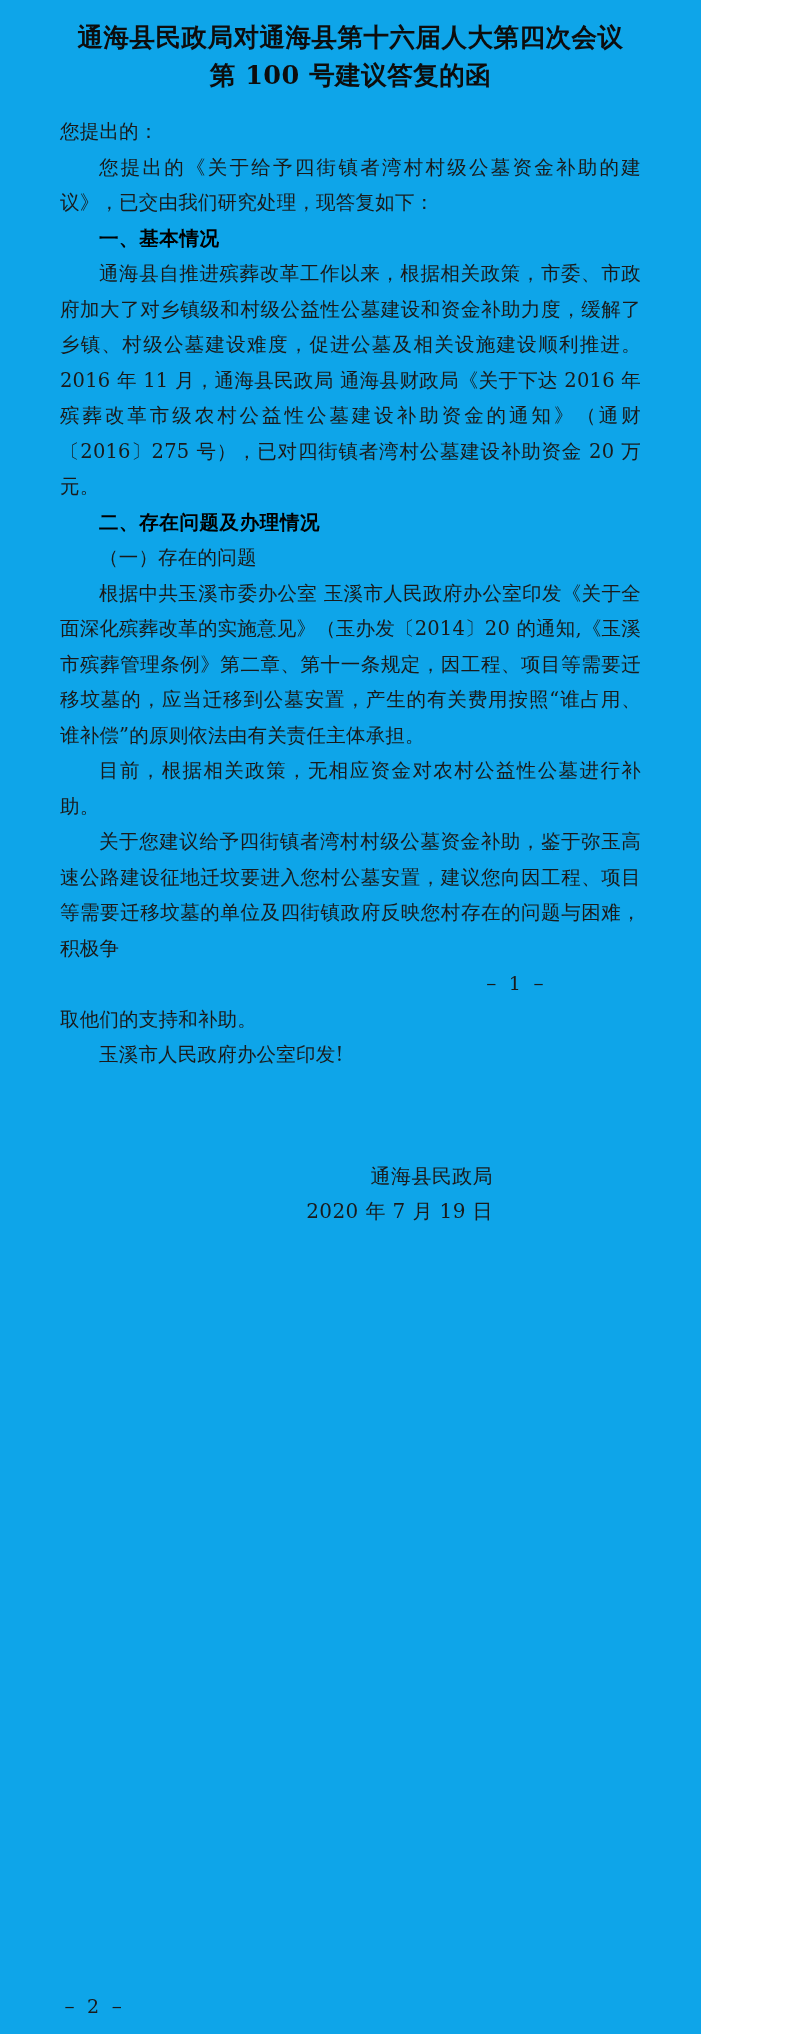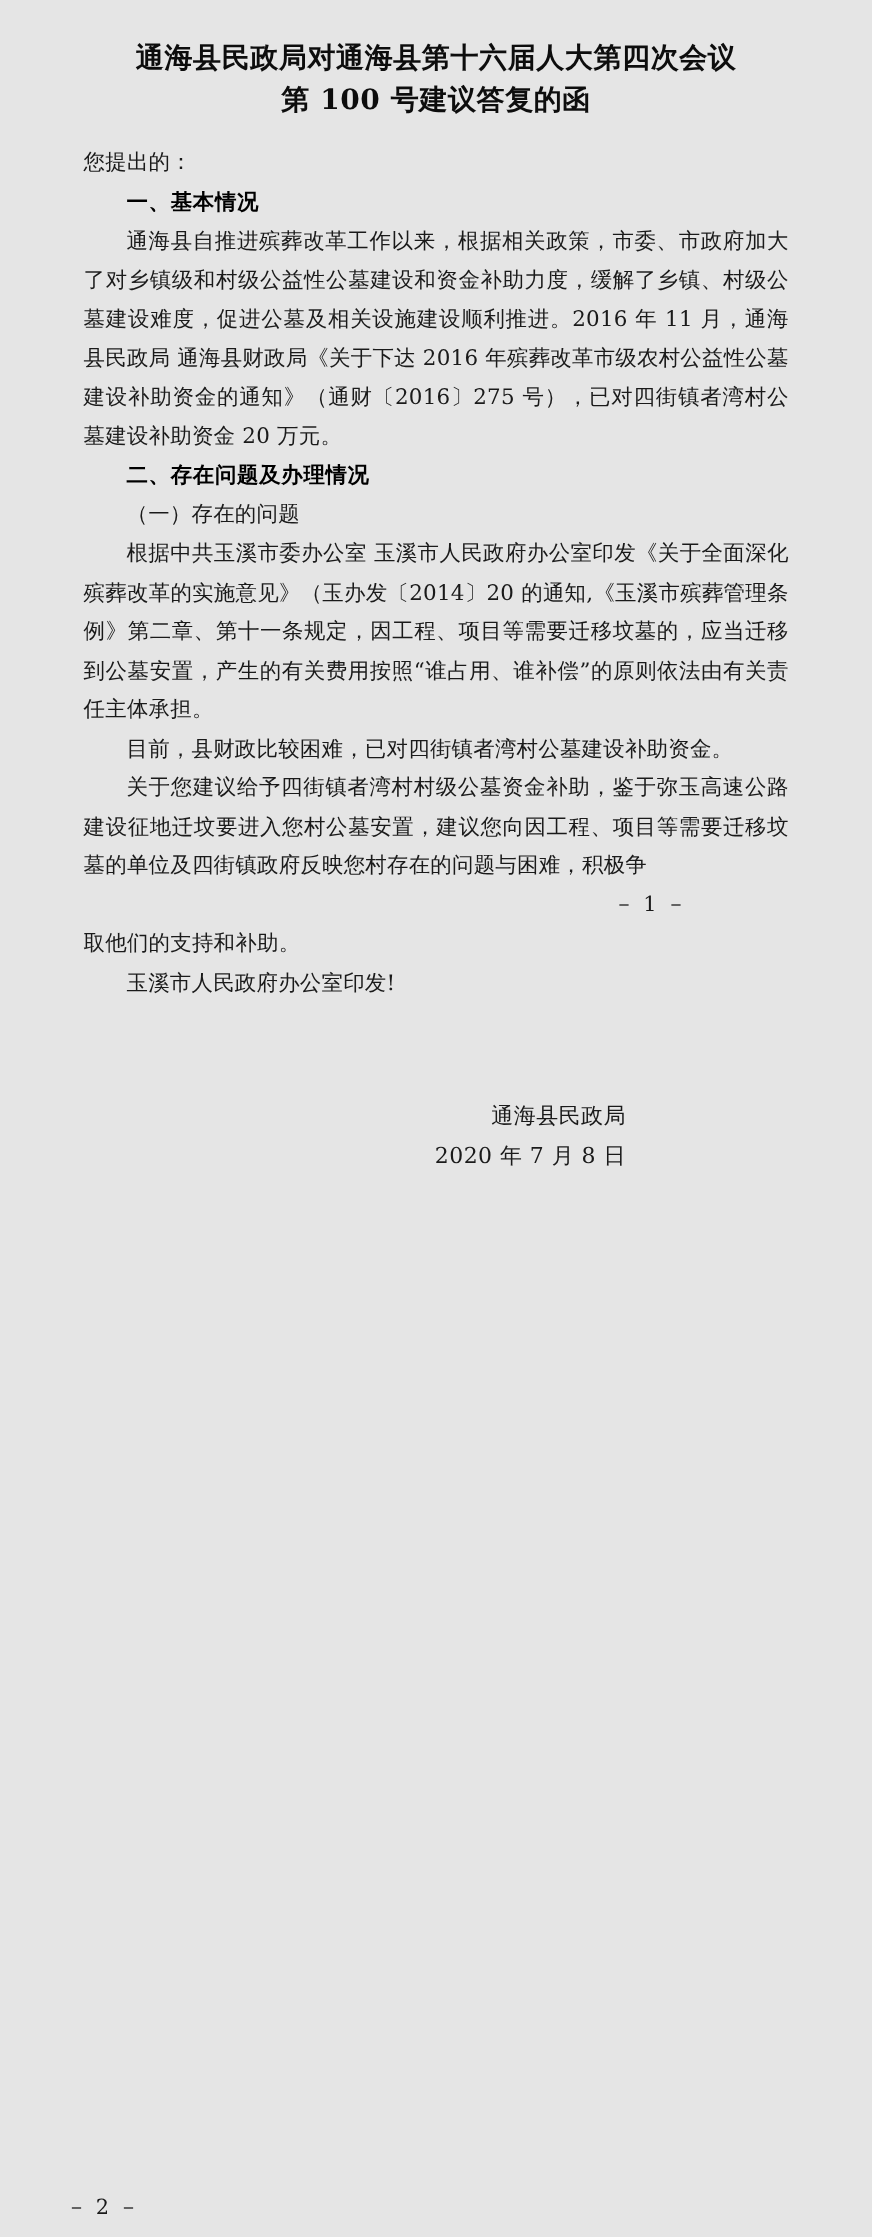--- a/index.html
+++ b/index.html
@@ -8,26 +8,26 @@
     background: #ffffff;
   }
   body {
     width: 793px;
     min-height: 2034px;
     font-family: "DejaVu Serif", "Liberation Serif", serif;
     color: #141414;
     position: relative;
   }
   .page {
-    width: 793px;
+    width: 701px;
     min-height: 2034px;
     position: relative;
     box-sizing: border-box;
-    padding: 16px;
-    background: #e5e5e5;
+    padding: 0;
+    background: #0ea5e9;
   }
   .doc-title {
     text-align: center;
     font-weight: bold;
     font-size: 25.5px;
     line-height: 38px;
     letter-spacing: 0.5px;
     padding-top: 18px;
     padding-left: 60px;
     padding-right: 60px;
@@ -103,46 +103,47 @@
 
   <div class="doc-title">
     <span class="line">通海县民政局对通海县第十六届人大第四次会议</span>
     <span class="line">第 100 号建议答复的函</span>
   </div>
 
   <div class="body-area">
 
     <p class="para salutation">您提出的：</p>
 
+    <p class="para indent">您提出的《关于给予四街镇者湾村村级公墓资金补助的建议》，已交由我们研究处理，现答复如下：</p>
 
     <p class="para heading">一、基本情况</p>
 
     <p class="para indent">通海县自推进殡葬改革工作以来，根据相关政策，市委、市政府加大了对乡镇级和村级公益性公墓建设和资金补助力度，缓解了乡镇、村级公墓建设难度，促进公墓及相关设施建设顺利推进。2016 年 11 月，通海县民政局 通海县财政局《关于下达 2016 年殡葬改革市级农村公益性公墓建设补助资金的通知》（通财〔2016〕275 号），已对四街镇者湾村公墓建设补助资金 20 万元。</p>
 
     <p class="para heading">二、存在问题及办理情况</p>
 
     <p class="para subheading">（一）存在的问题</p>
 
     <p class="para indent">根据中共玉溪市委办公室  玉溪市人民政府办公室印发《关于全面深化殡葬改革的实施意见》（玉办发〔2014〕20 的通知,《玉溪市殡葬管理条例》第二章、第十一条规定，因工程、项目等需要迁移坟墓的，应当迁移到公墓安置，产生的有关费用按照“谁占用、谁补偿”的原则依法由有关责任主体承担。</p>
 
-    <p class="para indent">目前，县财政比较困难，已对四街镇者湾村公墓建设补助资金。</p>
+    <p class="para indent">目前，根据相关政策，无相应资金对农村公益性公墓进行补助。</p>
 
 
     <p class="para indent">关于您建议给予四街镇者湾村村级公墓资金补助，鉴于弥玉高速公路建设征地迁坟要进入您村公墓安置，建议您向因工程、项目等需要迁移坟墓的单位及四街镇政府反映您村存在的问题与困难，积极争</p>
 
     <div class="page-marker">－ 1 －</div>
 
     <p class="para">取他们的支持和补助。</p>
 
     <p class="para indent">玉溪市人民政府办公室印发!</p>
 
     <div class="gap-sign"></div>
 
     <div class="signature">
       <div>通海县民政局</div>
-      <div>2020 年 7 月 8 日</div>
+      <div>2020 年 7 月 19 日</div>
     </div>
 
   </div>
 
   <div class="footer-marker">－ 2 －</div>
 
 </div>
 
 </body></html>

